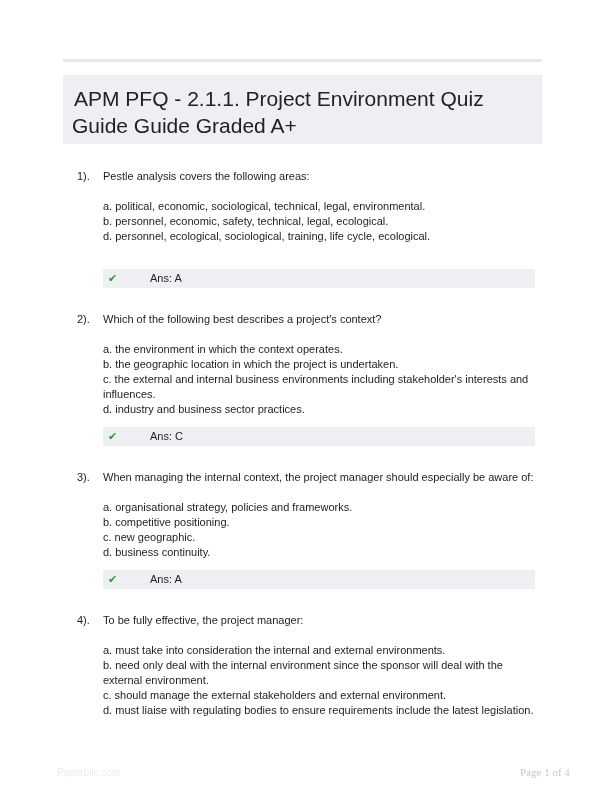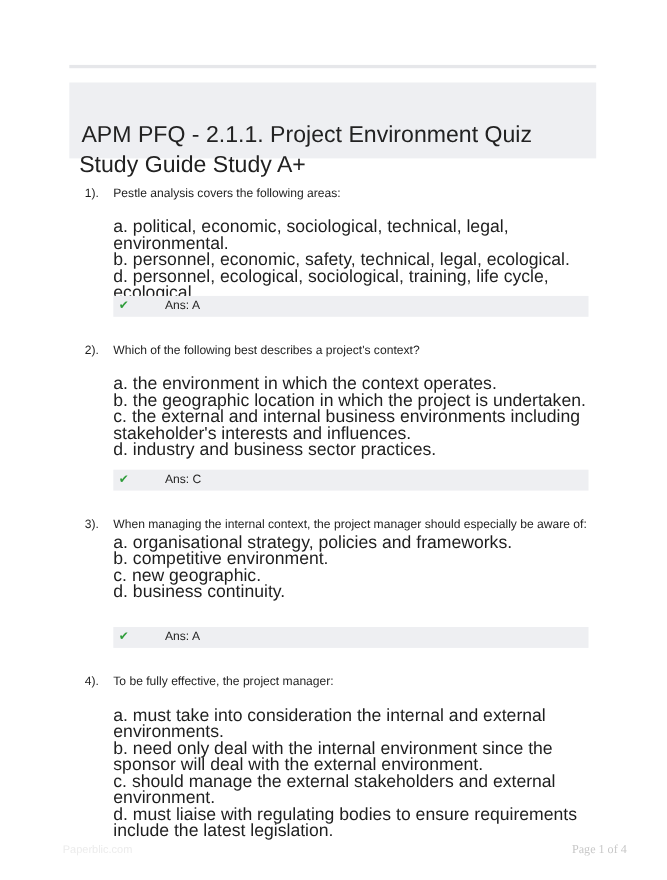--- a/index.html
+++ b/index.html
@@ -1,39 +1,39 @@
 <!DOCTYPE html>
 <html><head>
 <meta charset="utf-8">
 <style>
   html, body { margin:0; padding:0; background:#ffffff; }
   body { width:606px; height:800px; position:relative; overflow:hidden; font-family:"Liberation Sans", sans-serif; color:#1e1e1e; }
   .top-rule { position:absolute; left:63px; top:59px; width:479px; height:3px; background:#e6e7ea; }
   .title-box { position:absolute; left:63px; top:75px; width:479px; height:69px; background:#eeeff2; box-sizing:border-box; padding:10px 0 0 9px; }
   .title-box .t { font-size:21px; line-height:27px; color:#222; }
-  .title-box .t1 { padding-left:2px;margin-top:24px; }
+  .title-box .t1 { padding-left:2px; }
   .q { position:absolute; left:63px; width:479px; }
   .q .num { position:absolute; left:14px; top:0; font-size:11px; line-height:15px; }
   .q .text { position:absolute; left:40px; top:0; width:440px; font-size:11px; line-height:15px; }
-  .q .opts { position:absolute; left:40px; width:440px; font-size:16px; line-height:15px; }
+  .q .opts { position:absolute; left:40px; width:440px; font-size:11px; line-height:15px; }
   .q .opt { margin:0; }
   .ans { position:absolute; left:40px; width:432px; height:19px; background:#eeeff2; font-size:11px; line-height:19px; }
   .ans .check { position:absolute; left:5px; top:0; color:#2e9c3a; font-size:11px; }
   .ans .lbl { position:absolute; left:4px; top:0;margin-left:43px; }
   .footer-left { position:absolute; left:57px; top:767px; font-size:10px; color:#ececec; }
   .footer-right { position:absolute; left:520px; top:766px; font-size:11px; color:#c8c8c8; font-family:"Liberation Serif", serif; }
 </style>
 </head>
 <body>
 
 <div class="top-rule"></div>
 
 <div class="title-box">
   <div class="t t1">APM PFQ - 2.1.1. Project Environment Quiz</div>
-  <div class="t">Study Guide Study A+</div>
+  <div class="t">Guide Guide Graded A+</div>
 </div>
 
 <div class="q" style="top:169px;">
   <div class="num">1).</div>
   <div class="text">Pestle analysis covers the following areas:</div>
   <div class="opts" style="top:30px;">
     <p class="opt">a. political, economic, sociological, technical, legal, environmental.</p>
     <p class="opt">b. personnel, economic, safety, technical, legal, ecological.</p>
     <p class="opt">d. personnel, ecological, sociological, training, life cycle, ecological.</p>
   </div>
@@ -54,23 +54,23 @@
   </div>
   <div class="ans" style="top:115px;">
     <span class="check">✔</span>
     <span class="lbl">Ans: C</span>
   </div>
 </div>
 
 <div class="q" style="top:470px;">
   <div class="num">3).</div>
   <div class="text">When managing the internal context, the project manager should especially be aware of:</div>
-  <div class="opts" style="top:16px;">
+  <div class="opts" style="top:30px;">
     <p class="opt">a. organisational strategy, policies and frameworks.</p>
-    <p class="opt">b. competitive environment.</p>
+    <p class="opt">b. competitive positioning.</p>
     <p class="opt">c. new geographic.</p>
     <p class="opt">d. business continuity.</p>
   </div>
   <div class="ans" style="top:100px;">
     <span class="check">✔</span>
     <span class="lbl">Ans: A</span>
   </div>
 </div>
 
 <div class="q" style="top:613px;">

